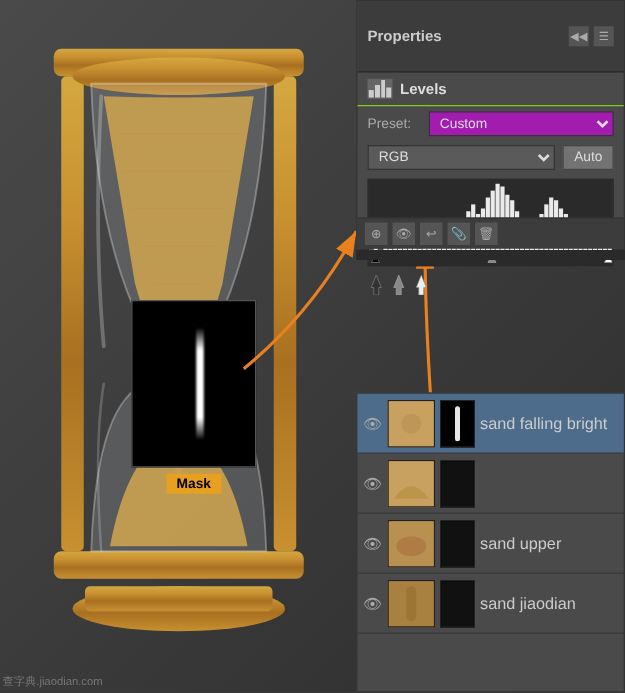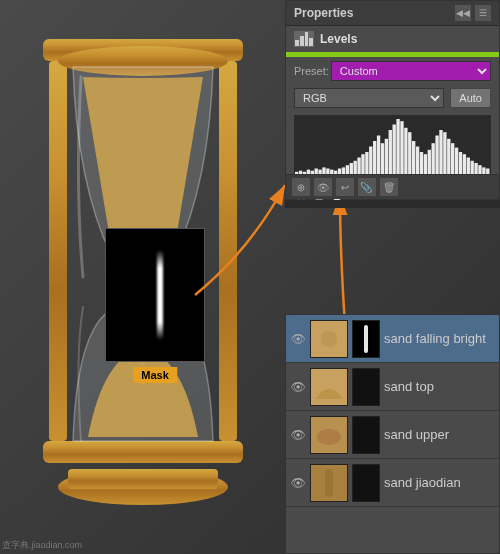--- a/index.html
+++ b/index.html
@@ -36,21 +36,21 @@
     
     .hourglass-svg {
       width: 260px;
       height: 500px;
     }
 
     
     .mask-overlay {
       position: absolute;
       left: 105px;
-      top: 228px;
+      top: 240px;
       width: 100px;
       height: 134px;
       background: #000;
       border: 1px solid #555;
       display: flex;
       flex-direction: column;
       align-items: center;
       justify-content: center;
     }
 
@@ -93,21 +93,21 @@
       right: 0;
       top: 0;
       width: 215px;
       height: 200px;
       background: #4a4a4a;
       border: 1px solid #333;
     }
 
     .props-header {
       background: #3c3c3c;
-      padding: 4px 8px;
+      padding: 20px 8px;
       display: flex;
       align-items: center;
       justify-content: space-between;
       border-bottom: 1px solid #2a2a2a;
     }
 
     .props-title {
       font-weight: bold;
       color: #ccc;
       font-size: 12px;
@@ -129,21 +129,21 @@
       justify-content: center;
       font-size: 9px;
       color: #aaa;
     }
 
     .levels-header {
       display: flex;
       align-items: center;
       padding: 5px 8px;
       gap: 6px;
-      border-bottom: 5px solid #84cc16;
+      border-bottom: 1px solid #84cc16;
     }
 
     .levels-icon {
       width: 20px;
       height: 16px;
       background: #666;
       display: flex;
       align-items: flex-end;
       gap: 1px;
       padding: 1px;
@@ -157,21 +157,21 @@
     .levels-title {
       color: #ddd;
       font-size: 12px;
       font-weight: bold;
     }
 
     .preset-row {
       display: flex;
       align-items: center;
       padding: 4px 8px;
-      gap: 2px;
+      gap: 14px;
       justify-content: space-between;
     }
 
     .preset-label {
       color: #aaa;
       font-size: 11px;
     }
 
     .preset-select {
       flex: 1;
@@ -563,21 +563,20 @@
         <svg width="36" height="36" viewBox="0 0 36 36">
             <rect width="36" height="36" fill="#c8a060"></rect>
             <path d="M4 30 Q18 10 32 30 Z" fill="#b89040" opacity="0.7"></path>
           </svg>
       </div>
       <div class="layer-mask-thumb">
         <svg width="26" height="36" viewBox="0 0 26 36">
             <rect width="26" height="36" fill="#111"></rect>
           </svg>
       </div>
-      <span class="layer-name">sand top</span>
     </div>
     <div class="layer-row">
       <div class="layer-visibility">👁</div>
       <div class="layer-thumb" style="background:#b89050;">
         <svg width="36" height="36" viewBox="0 0 36 36">
             <rect width="36" height="36" fill="#b89050"></rect>
             <ellipse cx="18" cy="20" rx="12" ry="8" fill="#a87040" opacity="0.6"></ellipse>
           </svg>
       </div>
       <div class="layer-mask-thumb">

